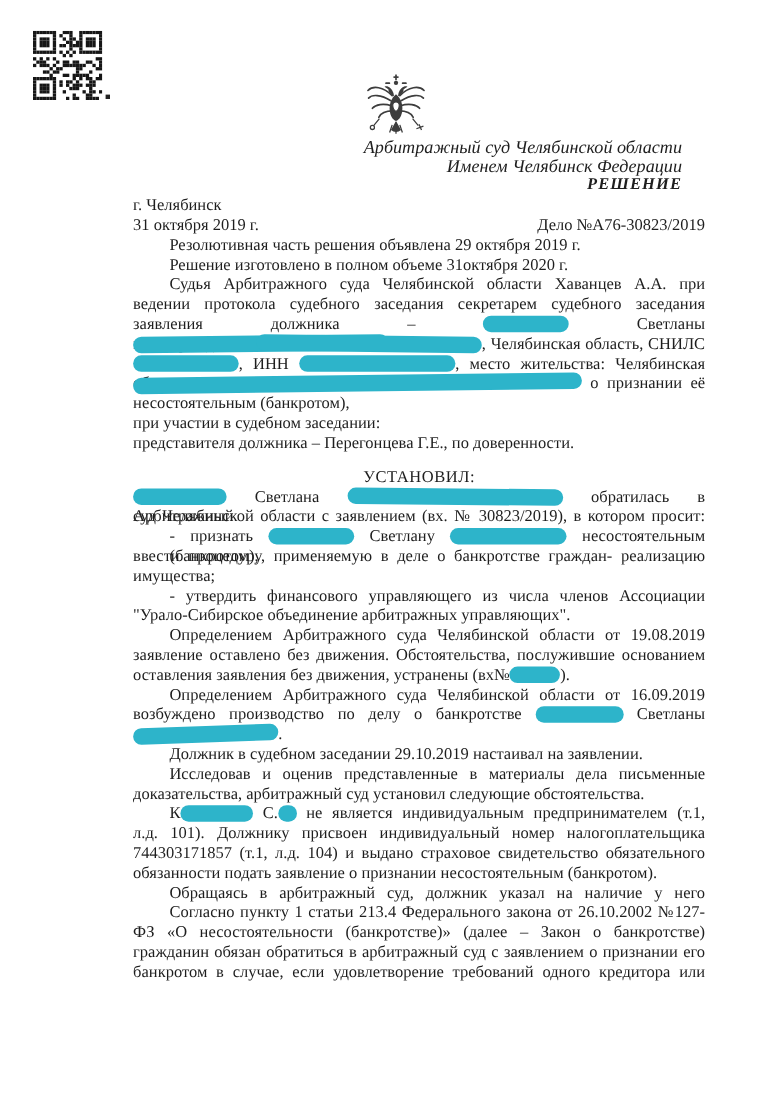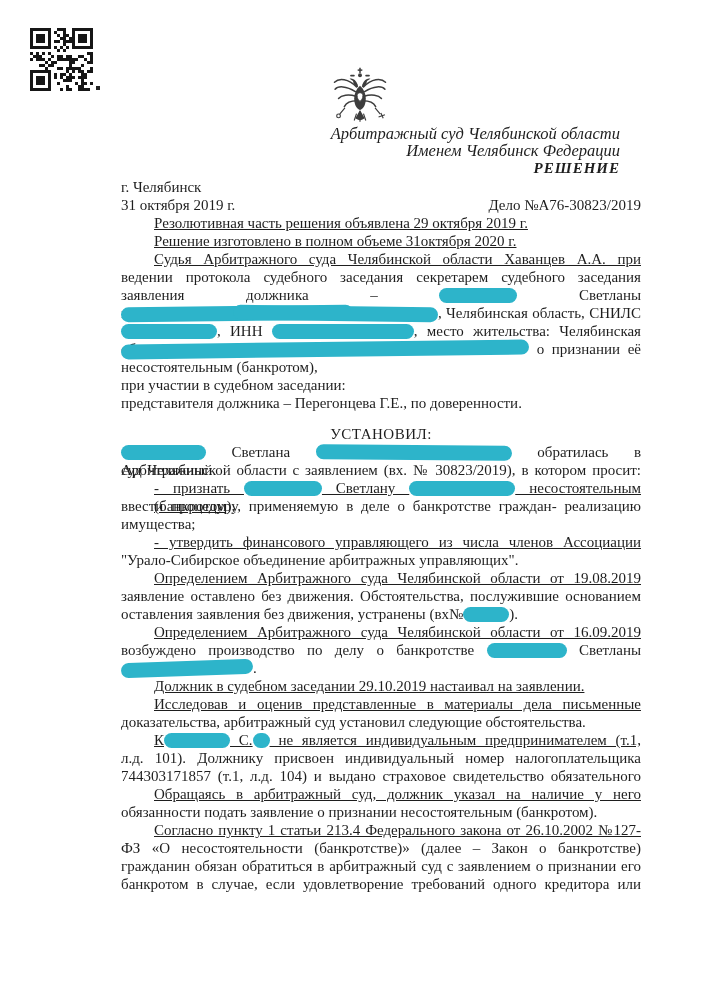--- a/index.html
+++ b/index.html
@@ -13,21 +13,21 @@
   .emblem{position:absolute;left:331px;top:64px;width:58px;height:62px;}
   .hdr{position:absolute;left:100px;top:125px;width:520px;text-align:right;
        font-size:16.5px;line-height:17px;font-style:italic;}
   .hdr .title{font-weight:bold;letter-spacing:1px;font-size:15px;padding-top:1px;}
   .docbody{position:absolute;left:100px;top:178px;width:520px;
            font-size:15px;line-height:18px;margin-left:21px;}
   .line{height:18px;overflow:visible;white-space:normal;}
   .line.justify{text-align:justify;text-align-last:justify;}
   .line.center{text-align:center;}
   .line.left{text-align:left;}
-  .line.indent{padding-left:33px;text-decoration:underline;}
+  .line.indent{padding-left:33px;}
   .line.bold{font-weight:normal;letter-spacing:0.5px;}
   .line.split{display:flex;justify-content:space-between;}
   .redact{
     display:inline-block;height:15px;border-radius:8px;
     background:var(--redact,#2db4ca);vertical-align:-3px;
   }
 </style>
 </head>
 <body>
 
@@ -320,21 +320,21 @@
       <div class="line left">оставления заявления без движения, устранены (вх№<span class="redact" style="width: 46px;"></span>).</div>
       <div class="line justify indent">Определением Арбитражного суда Челябинской области от 16.09.2019</div>
       <div class="line justify">возбуждено производство по делу о банкротстве <span class="redact" style="width: 80px;"></span> Светланы</div>
       <div class="line left"><span class="redact" style="width: 132px; transform: rotate(-2deg);"></span>.</div>
       <div class="line left indent">Должник в судебном заседании 29.10.2019 настаивал на заявлении.</div>
       <div class="line justify indent">Исследовав и оценив представленные в материалы дела письменные</div>
       <div class="line left">доказательства, арбитражный суд установил следующие обстоятельства.</div>
       <div class="line justify indent">К<span class="redact" style="width: 66px;"></span> С.<span class="redact" style="width: 17px;"></span> не является индивидуальным предпринимателем (т.1,</div>
       <div class="line justify">л.д. 101). Должнику присвоен индивидуальный номер налогоплательщика</div>
       <div class="line justify">744303171857 (т.1, л.д. 104) и выдано страховое свидетельство обязательного</div>
+      <div class="line left">обязанности подать заявление о признании несостоятельным (банкротом).</div>
       <div class="line justify indent">Обращаясь в арбитражный суд, должник указал на наличие у него</div>
-      <div class="line left">обязанности подать заявление о признании несостоятельным (банкротом).</div>
       <div class="line justify indent">Согласно пункту 1 статьи 213.4 Федерального закона от 26.10.2002 №127-</div>
       <div class="line justify">ФЗ «О несостоятельности (банкротстве)» (далее – Закон о банкротстве)</div>
       <div class="line justify">гражданин обязан обратиться в арбитражный суд с заявлением о признании его</div>
       <div class="line justify">банкротом в случае, если удовлетворение требований одного кредитора или</div>
     </div>
 
 </div>
 
 </body></html>

